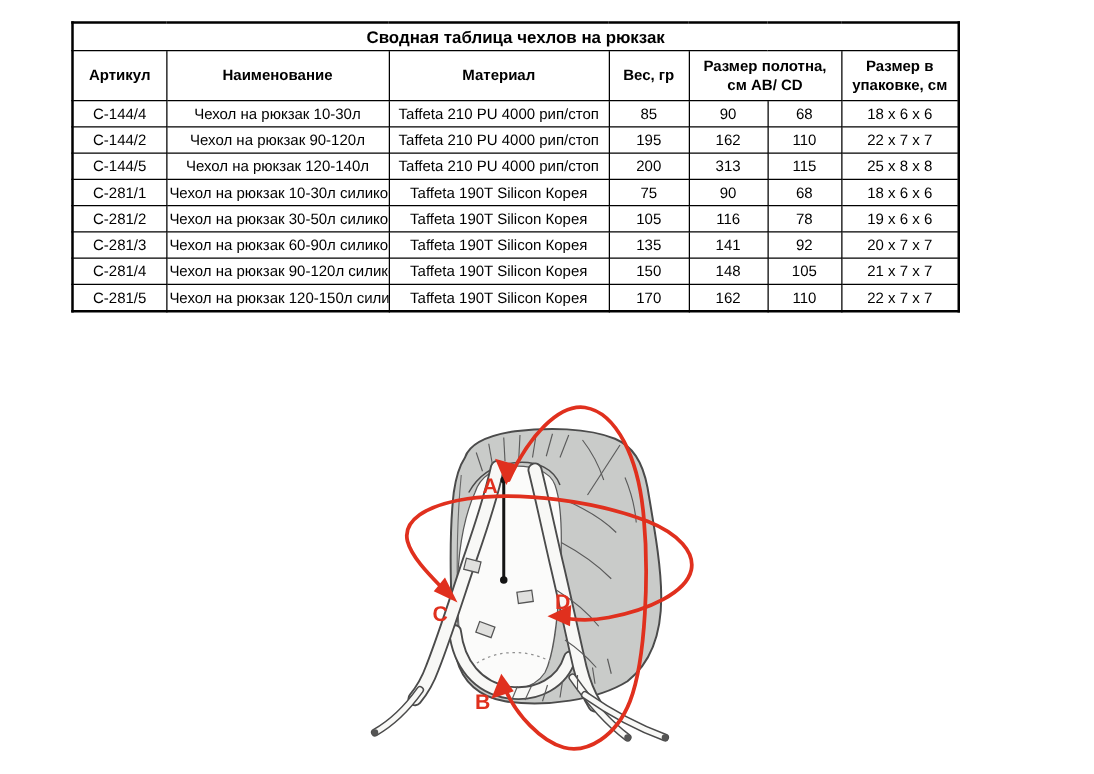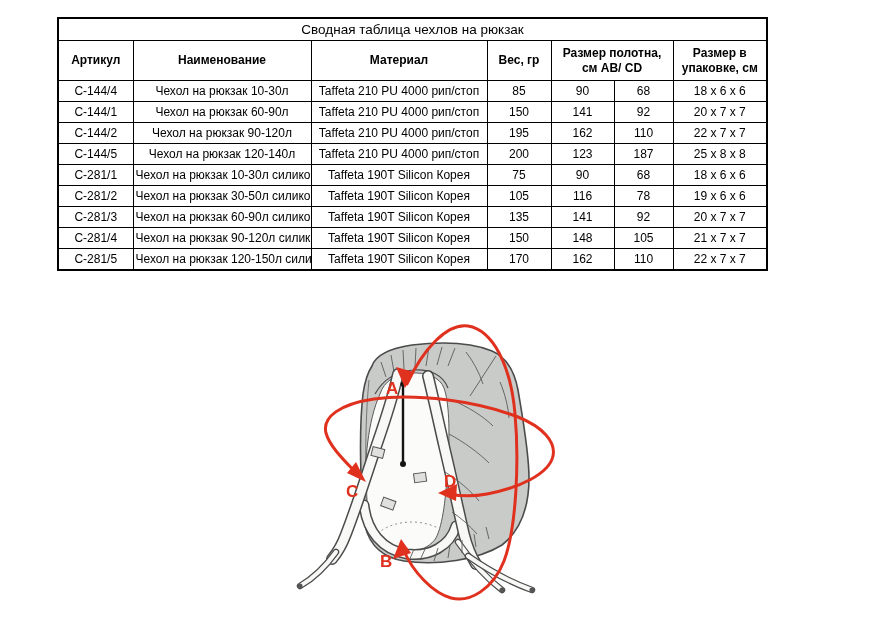--- a/index.html
+++ b/index.html
@@ -2,21 +2,21 @@
 <html><head>
 <meta charset="utf-8">
 <style>
   html,body{margin:0;padding:0;background:#fff;}
   .screen{position:relative;width:875px;height:619px;background:#ffffff;overflow:hidden;
           font-family:"Liberation Sans",sans-serif;color:#000;}
   table.summary{position:absolute;left:57px;top:17px;width:709px;border-collapse:collapse;
           table-layout:fixed;border:2px solid #000;}
   table.summary td{border:1px solid #000;text-align:center;vertical-align:middle;
           padding:0 2px;font-size:12px;height:20px;overflow:hidden;white-space:nowrap;}
-  table.summary td.title-cell{font-weight:normal;font-size:13.5px;height:21px;}
+  table.summary td.title-cell{font-weight:bold;font-size:13.5px;height:21px;}
   table.summary tr.head td{font-weight:bold;height:39px;line-height:1.2;white-space:normal;}
   svg text.red-label{font-family:"Liberation Sans",sans-serif;font-weight:bold;font-size:17px;}
 </style>
 </head>
 <body>
 
 <div class="screen">
 
   <table class="summary">
     <colgroup>
@@ -45,44 +45,35 @@
         <tr>
           <td>С-144/4</td>
           <td>Чехол на рюкзак 10-30л</td>
           <td>Taffeta 210 PU 4000 рип/стоп</td>
           <td>85</td>
           <td>90</td>
           <td>68</td>
           <td>18 x 6 x 6</td>
         </tr>
         <tr>
-          <td>С-144/1</td>
-          <td>Чехол на рюкзак 60-90л</td>
-          <td>Taffeta 210 PU 4000 рип/стоп</td>
-          <td>150</td>
-          <td>141</td>
-          <td>92</td>
-          <td>20 x 7 x 7</td>
-        </tr>
-        <tr>
           <td>С-144/2</td>
           <td>Чехол на рюкзак 90-120л</td>
           <td>Taffeta 210 PU 4000 рип/стоп</td>
           <td>195</td>
           <td>162</td>
           <td>110</td>
           <td>22 x 7 x 7</td>
         </tr>
         <tr>
           <td>С-144/5</td>
           <td>Чехол на рюкзак 120-140л</td>
           <td>Taffeta 210 PU 4000 рип/стоп</td>
           <td>200</td>
-          <td>123</td>
-          <td>187</td>
+          <td>313</td>
+          <td>115</td>
           <td>25 x 8 x 8</td>
         </tr>
         <tr>
           <td>С-281/1</td>
           <td>Чехол на рюкзак 10-30л силикон</td>
           <td>Taffeta 190T Silicon Корея</td>
           <td>75</td>
           <td>90</td>
           <td>68</td>
           <td>18 x 6 x 6</td>

